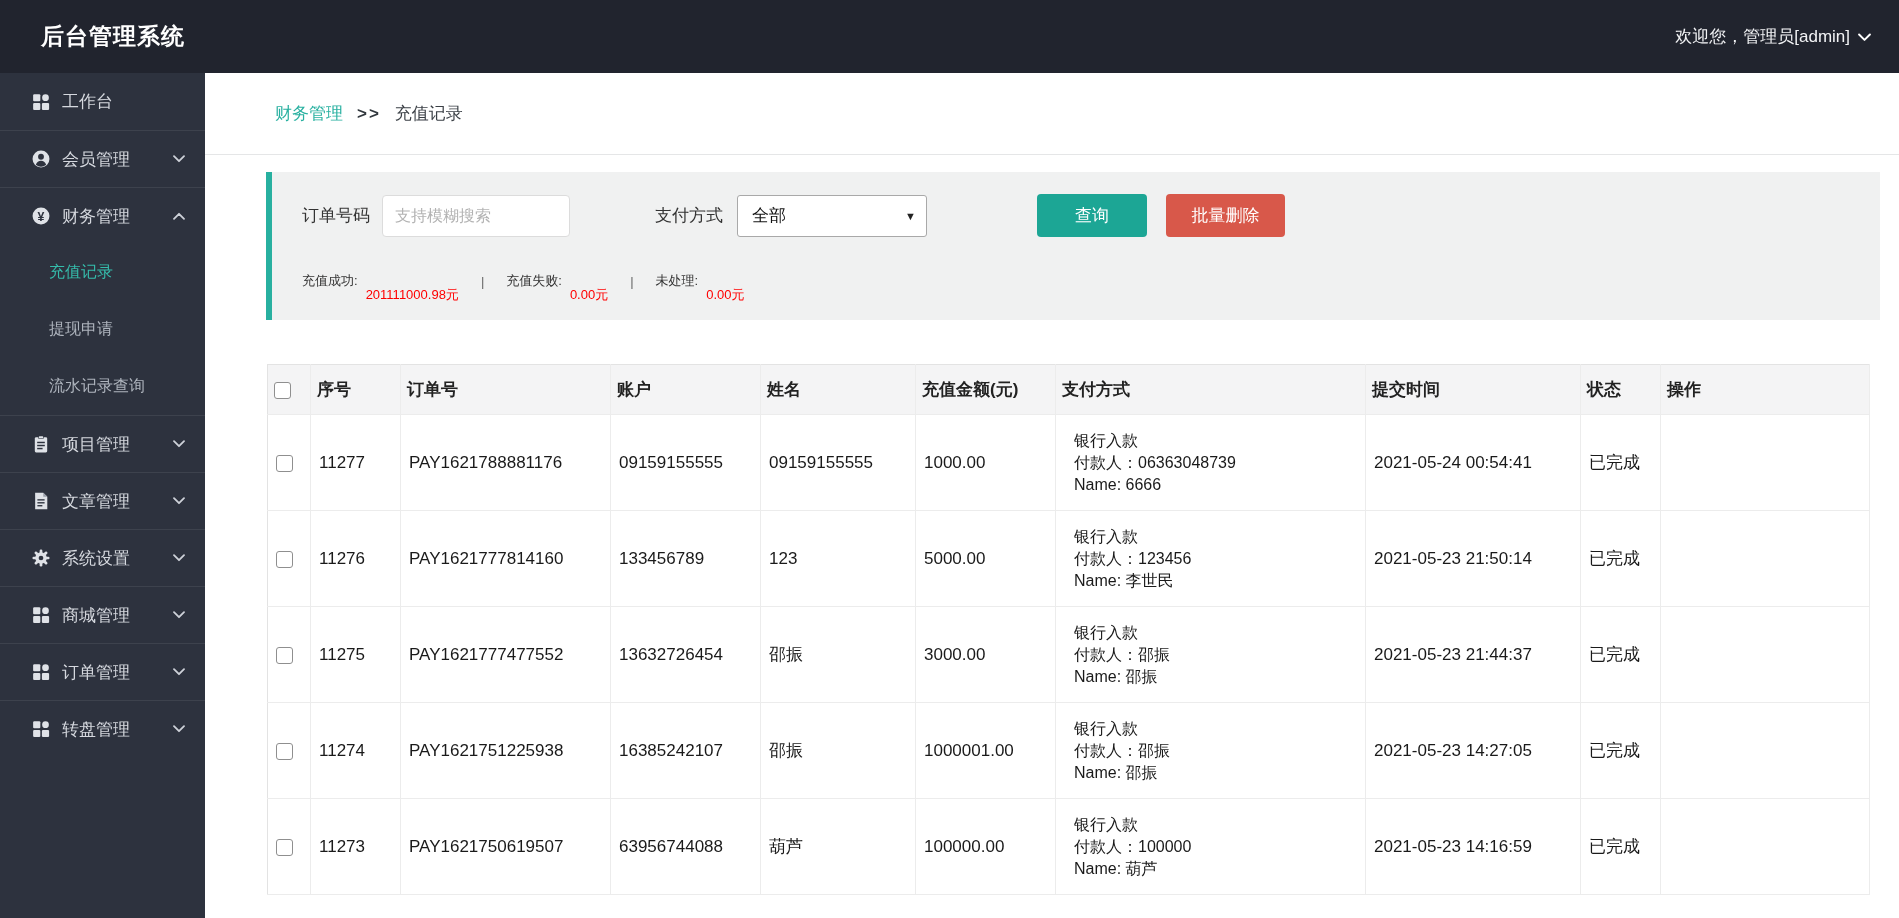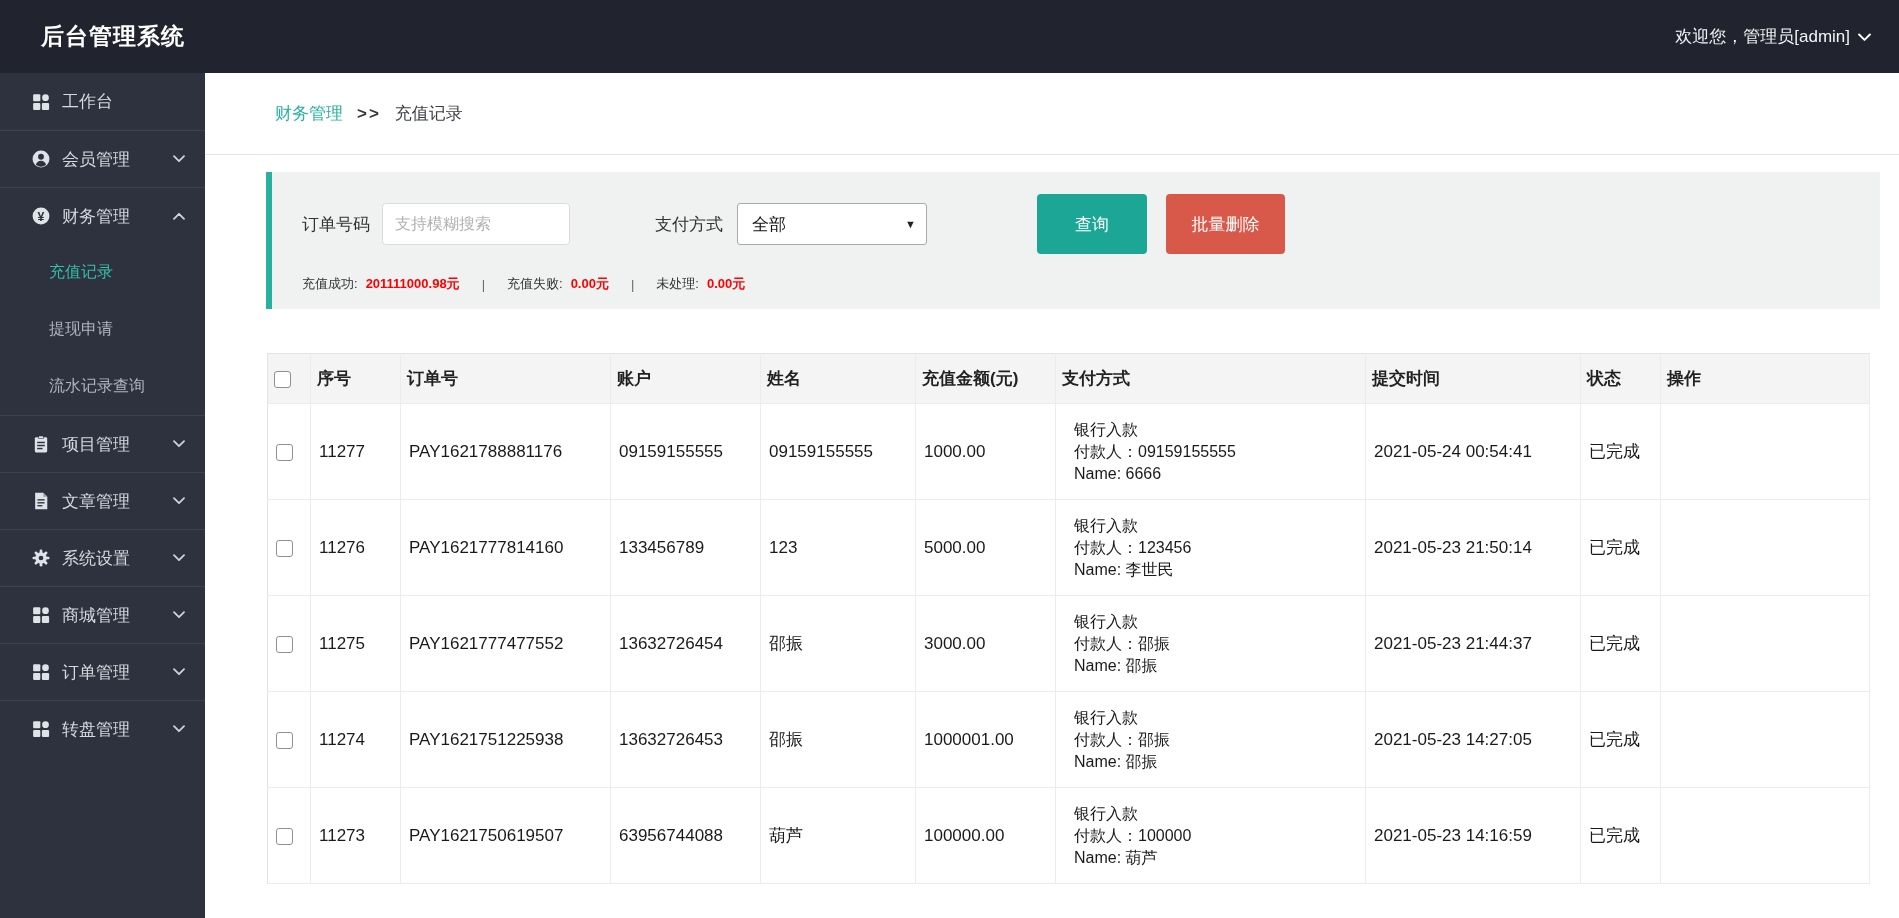--- a/index.html
+++ b/index.html
@@ -49,26 +49,26 @@
     font-family:"Liberation Sans","DejaVu Sans",sans-serif; }
   .txt-input::placeholder { color:#b3b3b3; }
   .date-input { width:272px; margin-left:12px; }
   .date-input2 { width:190px; margin-left:0; }
   .to-sep { font-size:17px; color:#333; margin:0 13px 0 15px; }
   .select-box { width:190px; height:42px; background:#fff; border:1px solid #a9a9a9;
     border-radius:3px; margin-left:12px; display:flex; align-items:center;
     justify-content:space-between; padding:0 10px 0 14px; font-size:17px; color:#111;
     cursor:pointer; }
   .select-box .caret { font-size:11px; color:#222; }
-  .btn { height:60px; border:none; border-radius:4px; color:#fff; font-size:17px;
+  .btn { height:43px; border:none; border-radius:4px; color:#fff; font-size:17px;
     cursor:pointer; font-family:"Liberation Sans","DejaVu Sans",sans-serif; }
   .btn-search { width:110px; margin-left:110px; background:#1ca695; }
   .btn-delete { width:119px; margin-left:19px; background:#d8584a; }
   .stats { font-size:13px; color:#333; margin-top:6px; display:flex; align-items:center; }
-  .stats .s-val { color:#ff0000; font-weight:bold; margin-left:8px; }
+  .stats .s-val { color:#ff0000; font-weight:normal; margin-left:8px;margin-top:28px; }
   .stats .s-div { color:#666; margin:0 22px; }
 
   
   .table-wrap { margin:44px 29px 0 62px; }
   table { width:100%; border-collapse:collapse; table-layout:fixed;
     border:1px solid #e3e3e3; }
   th, td { border-right:1px solid #ececec; border-bottom:1px solid #ececec;
     font-size:17px; color:#1a1a1a; text-align:left; vertical-align:middle;
     padding:10px 8px; overflow:hidden; }
   th { background:#f4f4f5; font-weight:bold; color:#222; height:50px; padding:0 6px; }
@@ -298,21 +298,21 @@
           <tbody>
             <tr>
               <td><span class="cb"></span></td>
               <td>11277</td>
               <td>PAY1621788881176</td>
               <td>09159155555</td>
               <td>09159155555</td>
               <td>1000.00</td>
               <td class="pay-cell">
                 <div>银行入款</div>
-                <div>付款人：09159155555</div>
+                <div>付款人：06363048739</div>
                 <div>Name: 6666</div>
               </td>
               <td>2021-05-24 00:54:41</td>
               <td>已完成</td>
               <td></td>
             </tr>
             <tr>
               <td><span class="cb"></span></td>
               <td>11276</td>
               <td>PAY1621777814160</td>
@@ -341,21 +341,21 @@
                 <div>Name: 邵振</div>
               </td>
               <td>2021-05-23 21:44:37</td>
               <td>已完成</td>
               <td></td>
             </tr>
             <tr>
               <td><span class="cb"></span></td>
               <td>11274</td>
               <td>PAY1621751225938</td>
-              <td>13632726453</td>
+              <td>16385242107</td>
               <td>邵振</td>
               <td>1000001.00</td>
               <td class="pay-cell">
                 <div>银行入款</div>
                 <div>付款人：邵振</div>
                 <div>Name: 邵振</div>
               </td>
               <td>2021-05-23 14:27:05</td>
               <td>已完成</td>
               <td></td>

